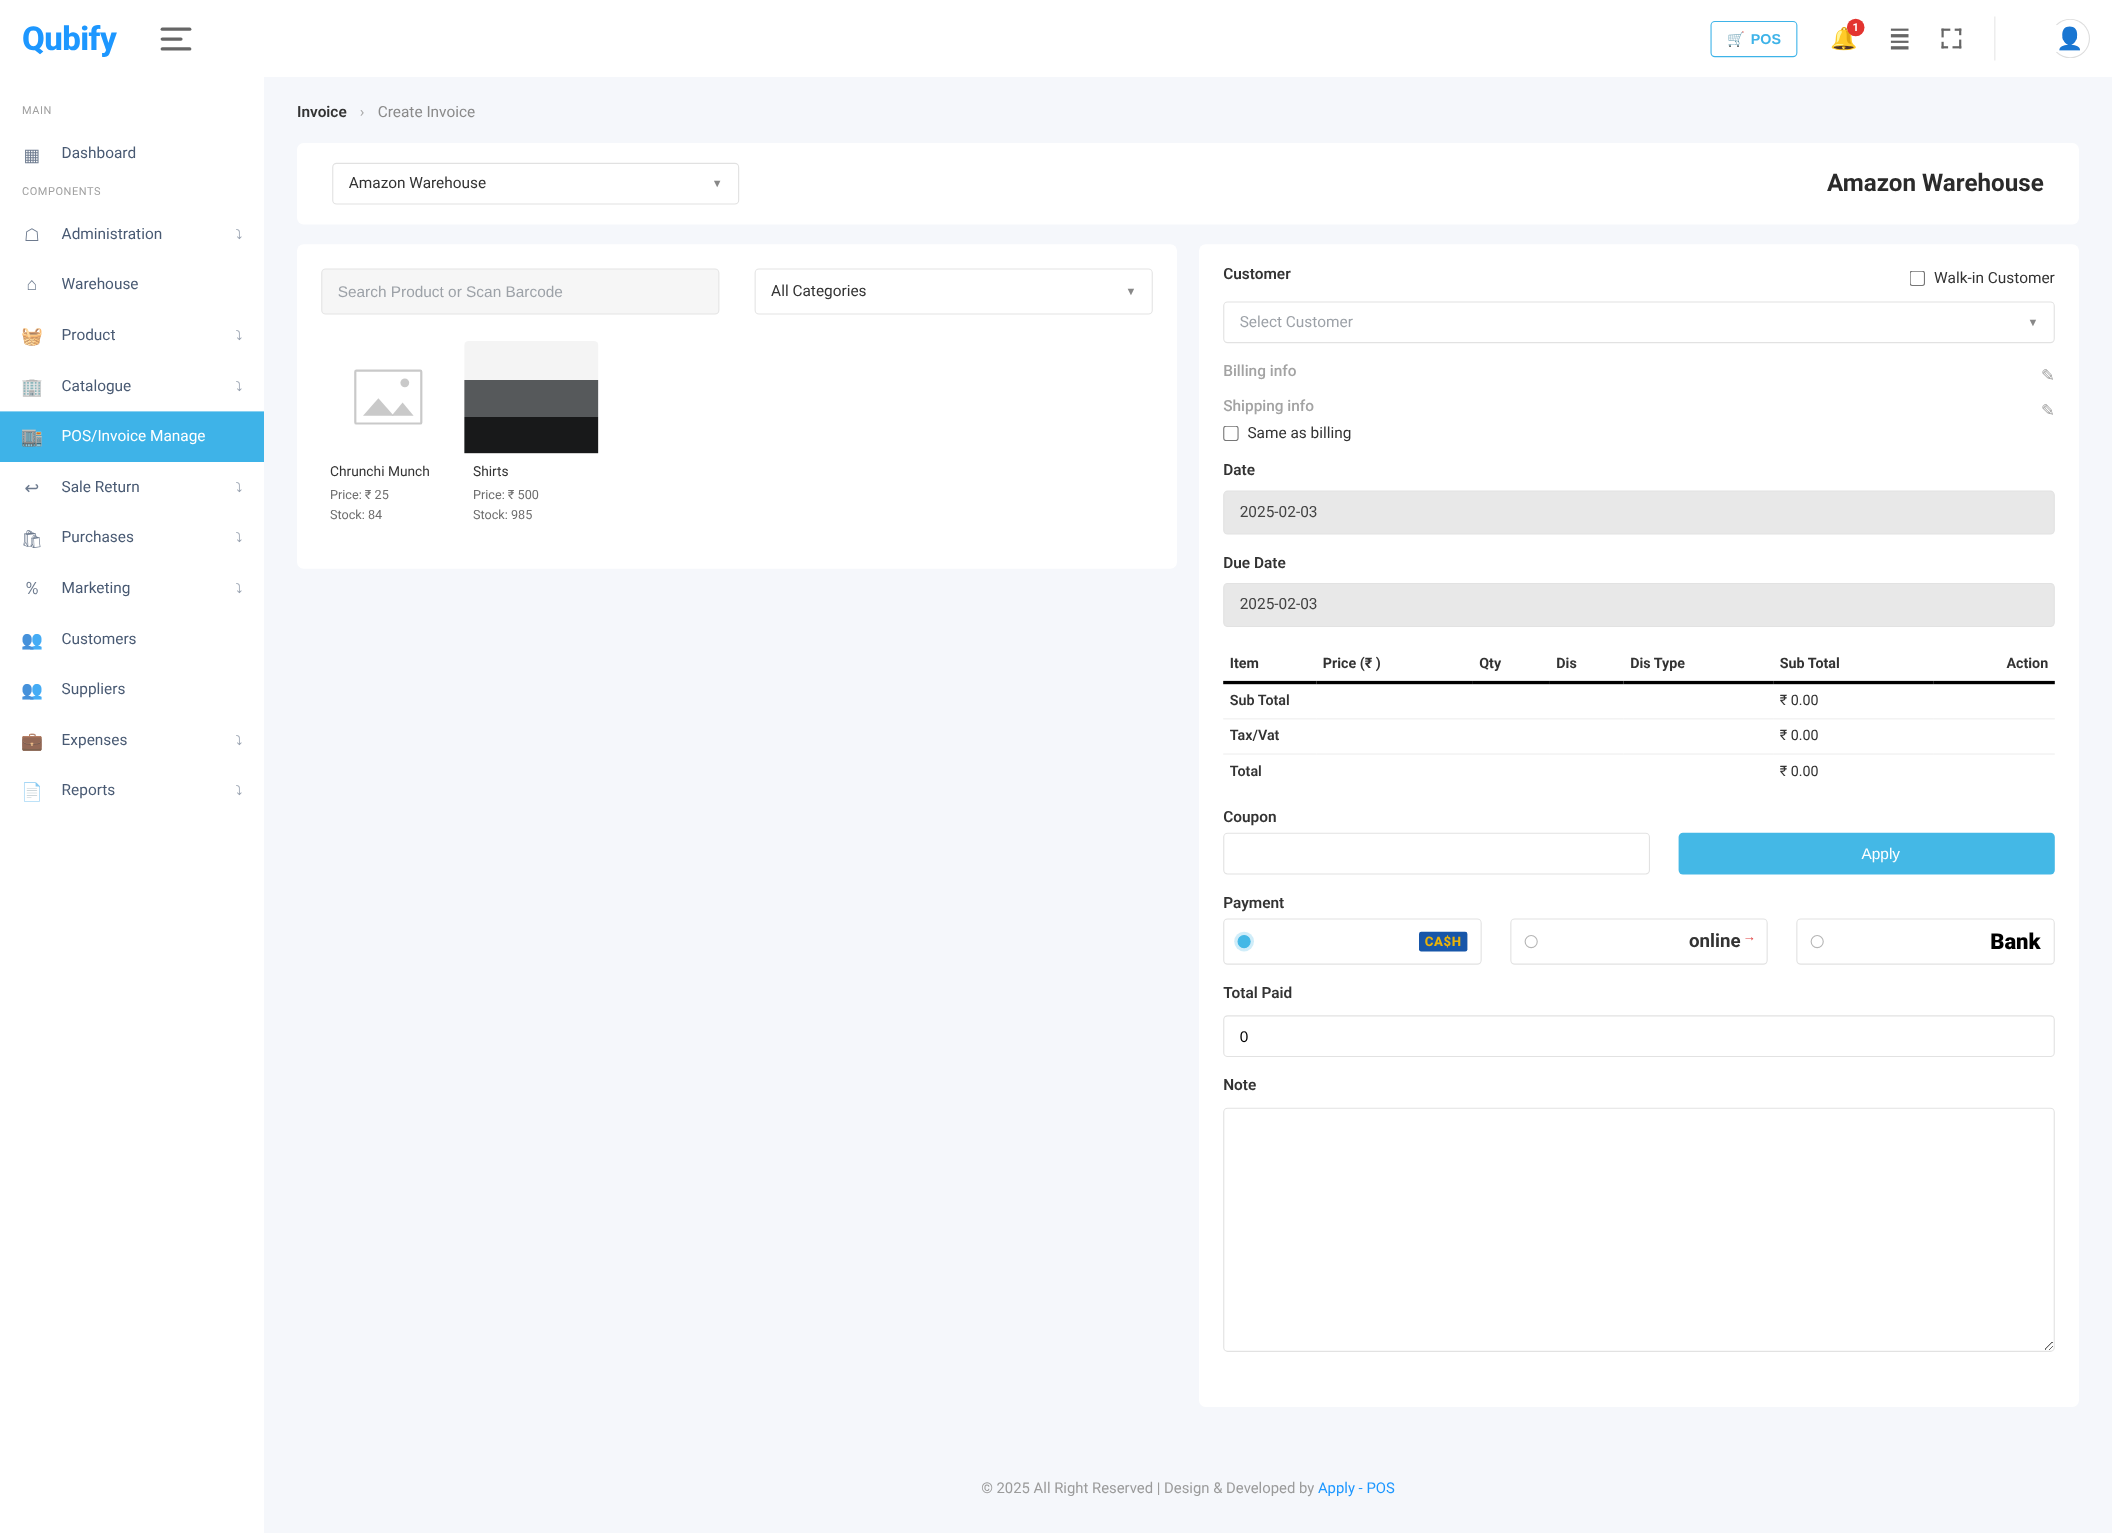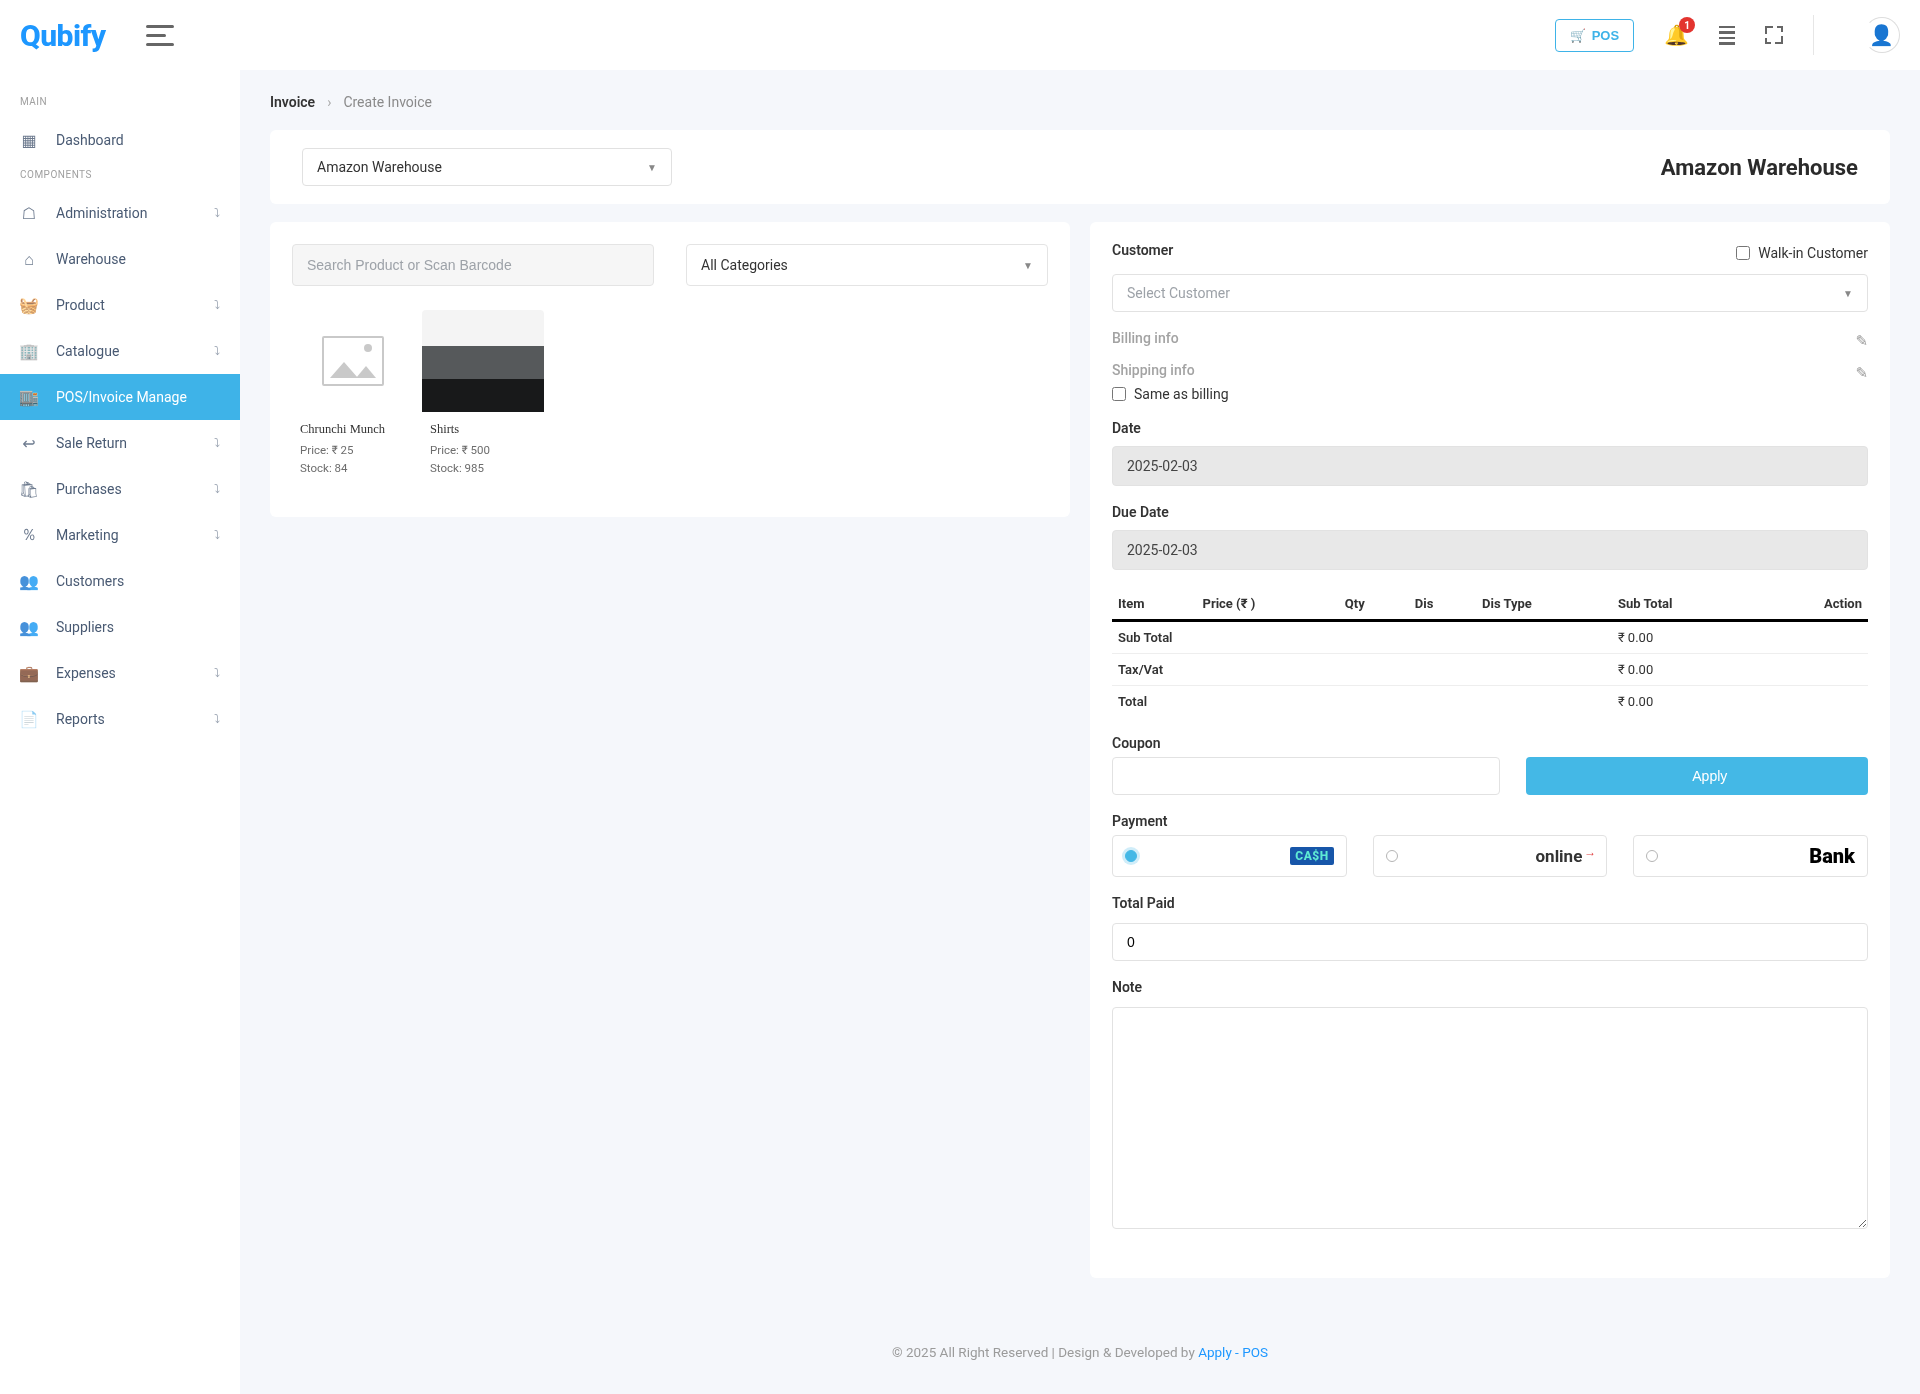--- a/index.html
+++ b/index.html
@@ -117,21 +117,21 @@
 .product-img.placeholder .ph::after {
   content: ""; width: 0; height: 0; border-left: 10px solid transparent; border-right: 10px solid transparent;
   border-bottom: 12px solid #c9c9c9; position: absolute; bottom: 6px; right: 6px;
 }
 .product-img.placeholder .ph .sun {
   width: 8px; height: 8px; background: #c9c9c9; border-radius: 50%;
   position: absolute; top: 6px; right: 10px;
 }
 .product-img.shirt { background: linear-gradient(#f4f4f4 0 35%, #56595b 35% 68%, #18191a 68% 100%); position: relative; }
 .product-body { padding: 10px 8px; }
-.product-title { font-size: 12.5px; color: #333; margin-bottom: 6px; font-family: Liberation Serif, serif; }
+.product-title { font-size: 12.5px; color: #333; margin-bottom: 6px; }
 .product-meta { font-size: 11.5px; color: #6d6d6d; margin-bottom: 4px; }
 
 .form-row { margin-bottom: 18px; }
 .form-label { font-size: 14px; font-weight: 600; color: #333; margin-bottom: 6px; display: block; }
 .form-label.muted { color: #a3a3a3; font-weight: 500; }
 .label-row { display: flex; align-items: center; justify-content: space-between; }
 .inline-cb { display: flex; align-items: center; gap: 8px; font-size: 14px; }
 .inline-cb input { width: 14px; height: 14px; }
 .select-full {
   border: 1px solid #e2e2e2; border-radius: 4px; padding: 10px 14px; display: flex;
@@ -163,21 +163,21 @@
   font-size: 14px; cursor: pointer; padding-left: 26px;
 }
 
 .pay-row { display: flex; gap: 26px; margin-top: 6px; }
 .pay-opt {
   flex: 1; border: 1px solid #e2e2e2; border-radius: 4px; padding: 10px 12px;
   display: flex; align-items: center; justify-content: space-between; cursor: pointer; height: 42px;
 }
 .pay-opt .radio { width: 12px; height: 12px; border-radius: 50%; border: 1.5px solid #b5b5b5; }
 .pay-opt.selected .radio { border-color: #44b8e6; background: #44b8e6; box-shadow: 0 0 0 3px rgba(68,184,230,0.25); }
-.pay-cash { background: #1756a9; color: #5eead4; font-weight: 800; font-size: 12px; padding: 2px 5px; border-radius: 2px; letter-spacing: 0.5px; }
+.pay-cash { background: #1756a9; color: #eab308; font-weight: 800; font-size: 12px; padding: 2px 5px; border-radius: 2px; letter-spacing: 0.5px; }
 .pay-online { font-weight: 700; color: #333; font-size: 17px; position: relative; }
 .pay-online::after { content: "→"; color: #e03e3e; font-size: 12px; position: relative; top: -6px; left: 2px; font-weight: 900; }
 .pay-bank { font-weight: 900; font-size: 20px; color: #000; }
 
 .footer {
   margin-top: 40px; padding: 26px 30px; text-align: center; color: #9b9b9b;
   font-size: 13.5px; background: #f5f7fb;
 }
 .footer a { color: #1d97ff; text-decoration: none; }
 

